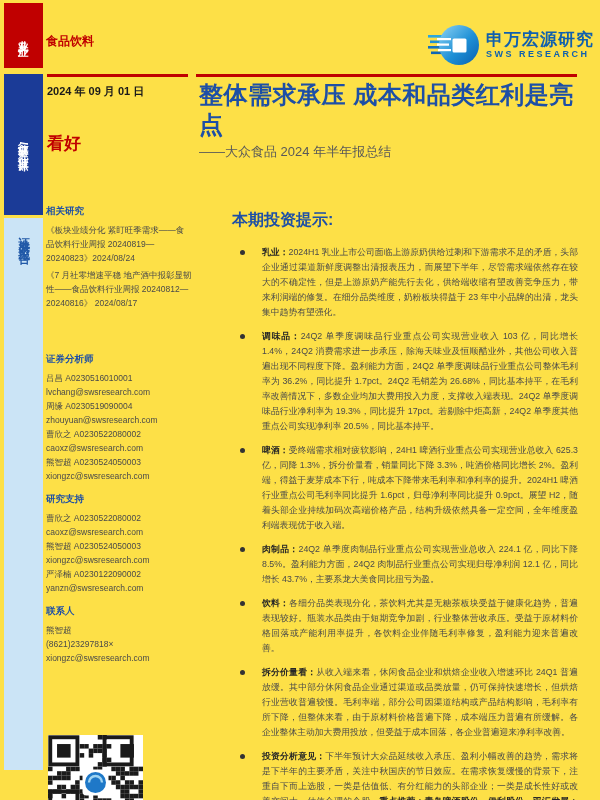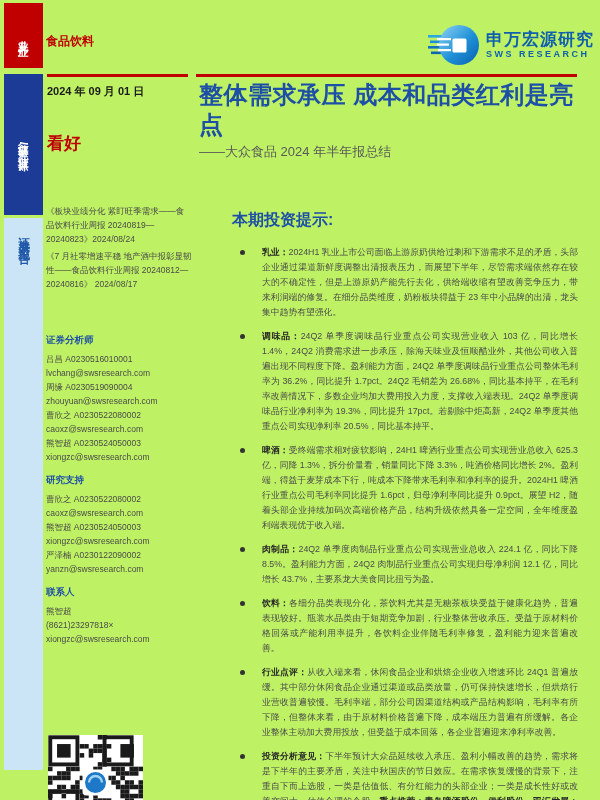--- a/index.html
+++ b/index.html
@@ -1,17 +1,17 @@
 <!DOCTYPE html>
 <html><head>
 <meta charset="utf-8">
 <style>
   html,body{margin:0;padding:0;background:#ffffff;}
   .page{
-    position:relative;width:600px;height:800px;overflow:hidden;background:#bef264;
+    position:relative;width:600px;height:800px;overflow:hidden;background:#fde047;
     font-family:"Liberation Sans","DejaVu Sans",sans-serif;
   }
   
   .rail{position:absolute;left:4px;width:39px;display:flex;align-items:center;justify-content:center;}
   .rail-red{top:3px;height:65px;background:#C00000;}
   .rail-navy{top:74px;height:141px;background:#1B3B97;}
   .rail-sky{top:218px;height:552px;background:#CBE4F6;align-items:flex-start;padding-top:0;}
   .rail .vtext{
     writing-mode:vertical-rl;color:#ffffff;font-weight:bold;font-size:10.5px;
     letter-spacing:2px;line-height:1;
@@ -100,20 +100,21 @@
 
   <div class="rule rule-a"></div>
   <div class="rule rule-b"></div>
 
   <div class="date">2024 年 09 月 01 日</div>
   <div class="rating">看好</div>
   <h1 class="title" style="margin:0;">整体需求承压  成本和品类红利是亮点</h1>
   <div class="subtitle">——大众食品 2024 年半年报总结</div>
 
   <div class="left-col">
+    <h3>相关研究</h3>
     <div id="related-list">
         <div class="related-item">《板块业绩分化 紧盯旺季需求——食品饮料行业周报 20240819—20240823》2024/08/24</div>
         <div class="related-item">《7 月社零增速平稳 地产酒中报彰显韧性——食品饮料行业周报 20240812—20240816》 2024/08/17</div>
       </div>
 
     <div class="sec-analyst">
       <h3>证券分析师</h3>
       <div id="analyst-list">
           <div class="person-line">吕昌 A0230516010001</div>
           <div class="person-line">lvchang@swsresearch.com</div>
@@ -147,21 +148,21 @@
   </div>
 
   <div class="main-col">
     <h2 class="main-heading">本期投资提示:</h2>
     <ul class="bullet-list" id="bullet-list">
         <li><span class="seg-bold">乳业：</span><span>2024H1 乳业上市公司面临上游原奶供给过剩和下游需求不足的矛盾，头部企业通过渠道新鲜度调整出清报表压力，而展望下半年，尽管需求端依然存在较大的不确定性，但是上游原奶产能先行去化，供给端收缩有望改善竞争压力，带来利润端的修复。在细分品类维度，奶粉板块得益于 23 年中小品牌的出清，龙头集中趋势有望强化。</span></li>
         <li><span class="seg-bold">调味品：</span><span>24Q2 单季度调味品行业重点公司实现营业收入 103 亿，同比增长 1.4%，24Q2 消费需求进一步承压，除海天味业及恒顺醋业外，其他公司收入普遍出现不同程度下降。盈利能力方面，24Q2 单季度调味品行业重点公司整体毛利率为 36.2%，同比提升 1.7pct。24Q2 毛销差为 26.68%，同比基本持平，在毛利率改善情况下，多数企业均加大费用投入力度，支撑收入端表现。24Q2 单季度调味品行业净利率为 19.3%，同比提升 17pct。若剔除中炬高新，24Q2 单季度其他重点公司实现净利率 20.5%，同比基本持平。</span></li>
         <li><span class="seg-bold">啤酒：</span><span>受终端需求相对疲软影响，24H1 啤酒行业重点公司实现营业总收入 625.3 亿，同降 1.3%，拆分价量看，销量同比下降 3.3%，吨酒价格同比增长 2%。盈利端，得益于麦芽成本下行，吨成本下降带来毛利率和净利率的提升。2024H1 啤酒行业重点公司毛利率同比提升 1.6pct，归母净利率同比提升 0.9pct。展望 H2，随着头部企业持续加码次高端价格产品，结构升级依然具备一定空间，全年维度盈利端表现优于收入端。</span></li>
         <li><span class="seg-bold">肉制品：</span><span>24Q2 单季度肉制品行业重点公司实现营业总收入 224.1 亿，同比下降 8.5%。盈利能力方面，24Q2 肉制品行业重点公司实现归母净利润 12.1 亿，同比增长 43.7%，主要系龙大美食同比扭亏为盈。</span></li>
         <li><span class="seg-bold">饮料：</span><span>各细分品类表现分化，茶饮料尤其是无糖茶板块受益于健康化趋势，普遍表现较好。瓶装水品类由于短期竞争加剧，行业整体营收承压。受益于原材料价格回落或产能利用率提升，各饮料企业伴随毛利率修复，盈利能力迎来普遍改善。</span></li>
-        <li><span class="seg-bold">行业点评：</span><span>从收入端来看，休闲食品企业和烘焙企业收入增速环比 24Q1 普遍放缓。其中部分休闲食品企业通过渠道或品类放量，仍可保持快速增长，但烘焙行业营收普遍较慢。毛利率端，部分公司因渠道结构或产品结构影响，毛利率有所下降，但整体来看，由于原材料价格普遍下降，成本端压力普遍有所缓解。各企业整体主动加大费用投放，但受益于成本回落，各企业普遍迎来净利率改善。</span></li>
+        <li><span class="seg-bold">拆分价量看：</span><span>从收入端来看，休闲食品企业和烘焙企业收入增速环比 24Q1 普遍放缓。其中部分休闲食品企业通过渠道或品类放量，仍可保持快速增长，但烘焙行业营收普遍较慢。毛利率端，部分公司因渠道结构或产品结构影响，毛利率有所下降，但整体来看，由于原材料价格普遍下降，成本端压力普遍有所缓解。各企业整体主动加大费用投放，但受益于成本回落，各企业普遍迎来净利率改善。</span></li>
         <li><span class="seg-bold">投资分析意见：</span><span>下半年预计大众品延续收入承压、盈利小幅改善的趋势，需求将是下半年的主要矛盾，关注中秋国庆的节日效应。在需求恢复缓慢的背景下，注重自下而上选股，一类是估值低、有分红能力的头部企业；一类是成长性好或改善空间大、估值合理的个股。</span><span class="seg-bold">重点推荐：青岛啤酒股份、伊利股份、双汇发展；劲仔食品、安井食品、盐津铺子、洽洽食品。</span></li>
       </ul>
   </div>
 
   <svg class="qr" id="qr-svg" viewBox="0 0 95 95">
       <rect width="95" height="95" fill="#ffffff"></rect>
       <rect x="49.76" y="0.00" width="4.52" height="4.52" fill="#1a1a1a"></rect>
       <rect x="54.29" y="0.00" width="4.52" height="4.52" fill="#1a1a1a"></rect>
       <rect x="31.67" y="9.05" width="4.52" height="4.52" fill="#1a1a1a"></rect>
       <rect x="36.19" y="9.05" width="4.52" height="4.52" fill="#1a1a1a"></rect>

